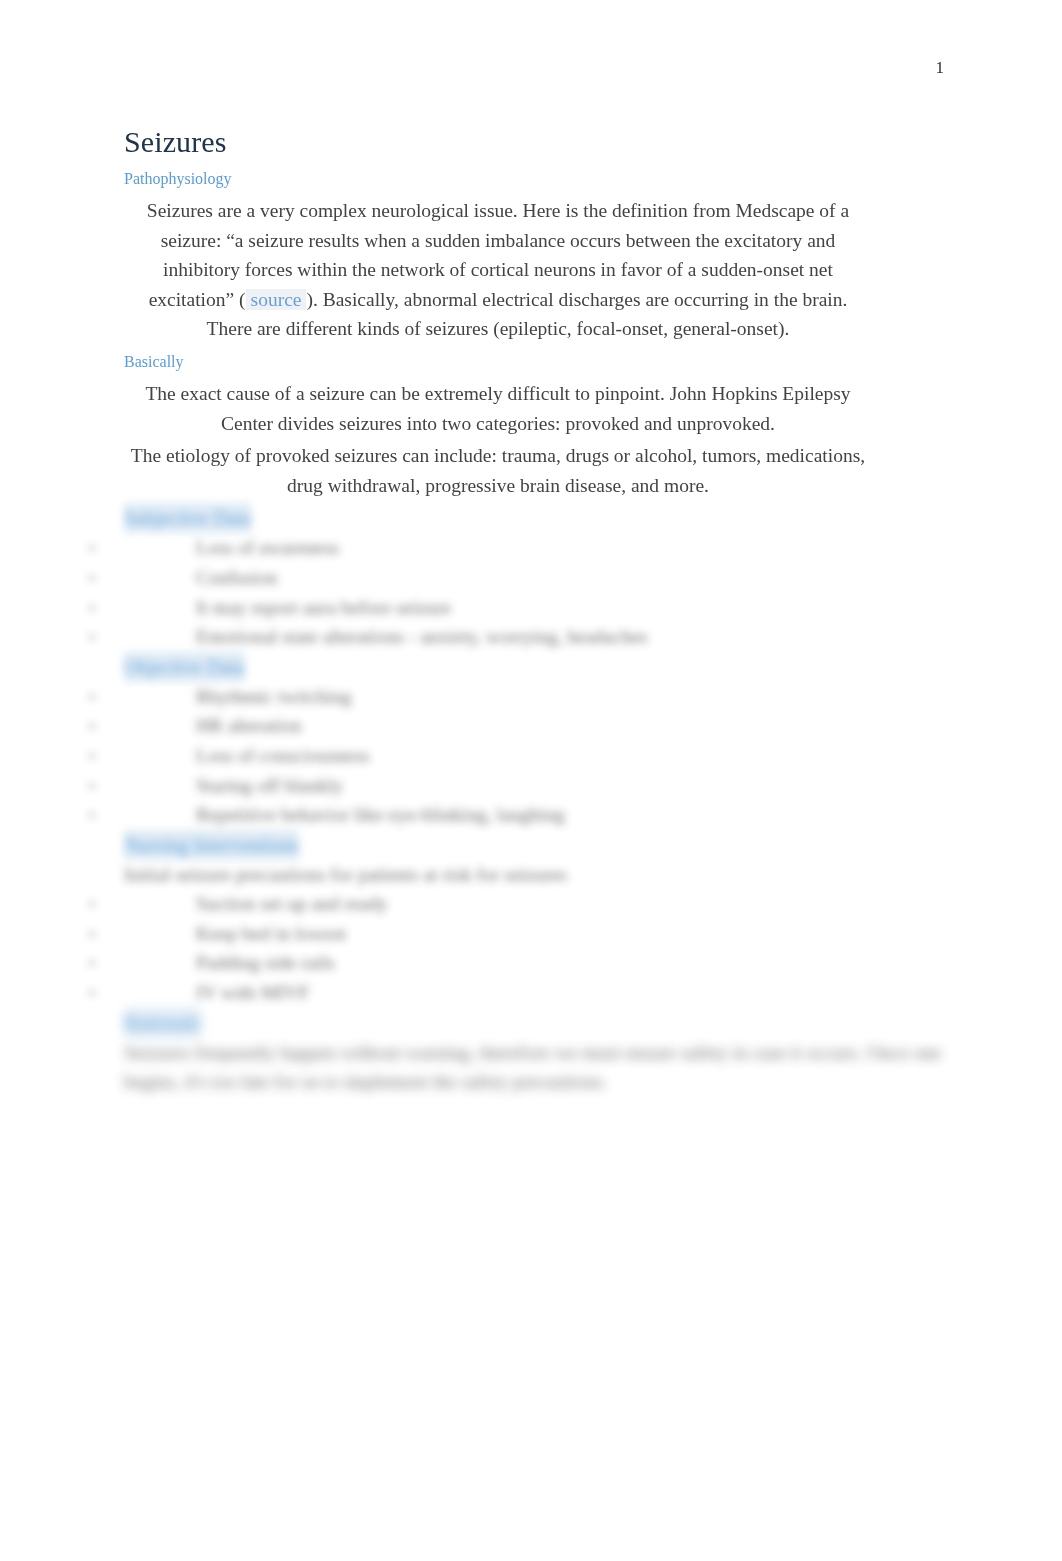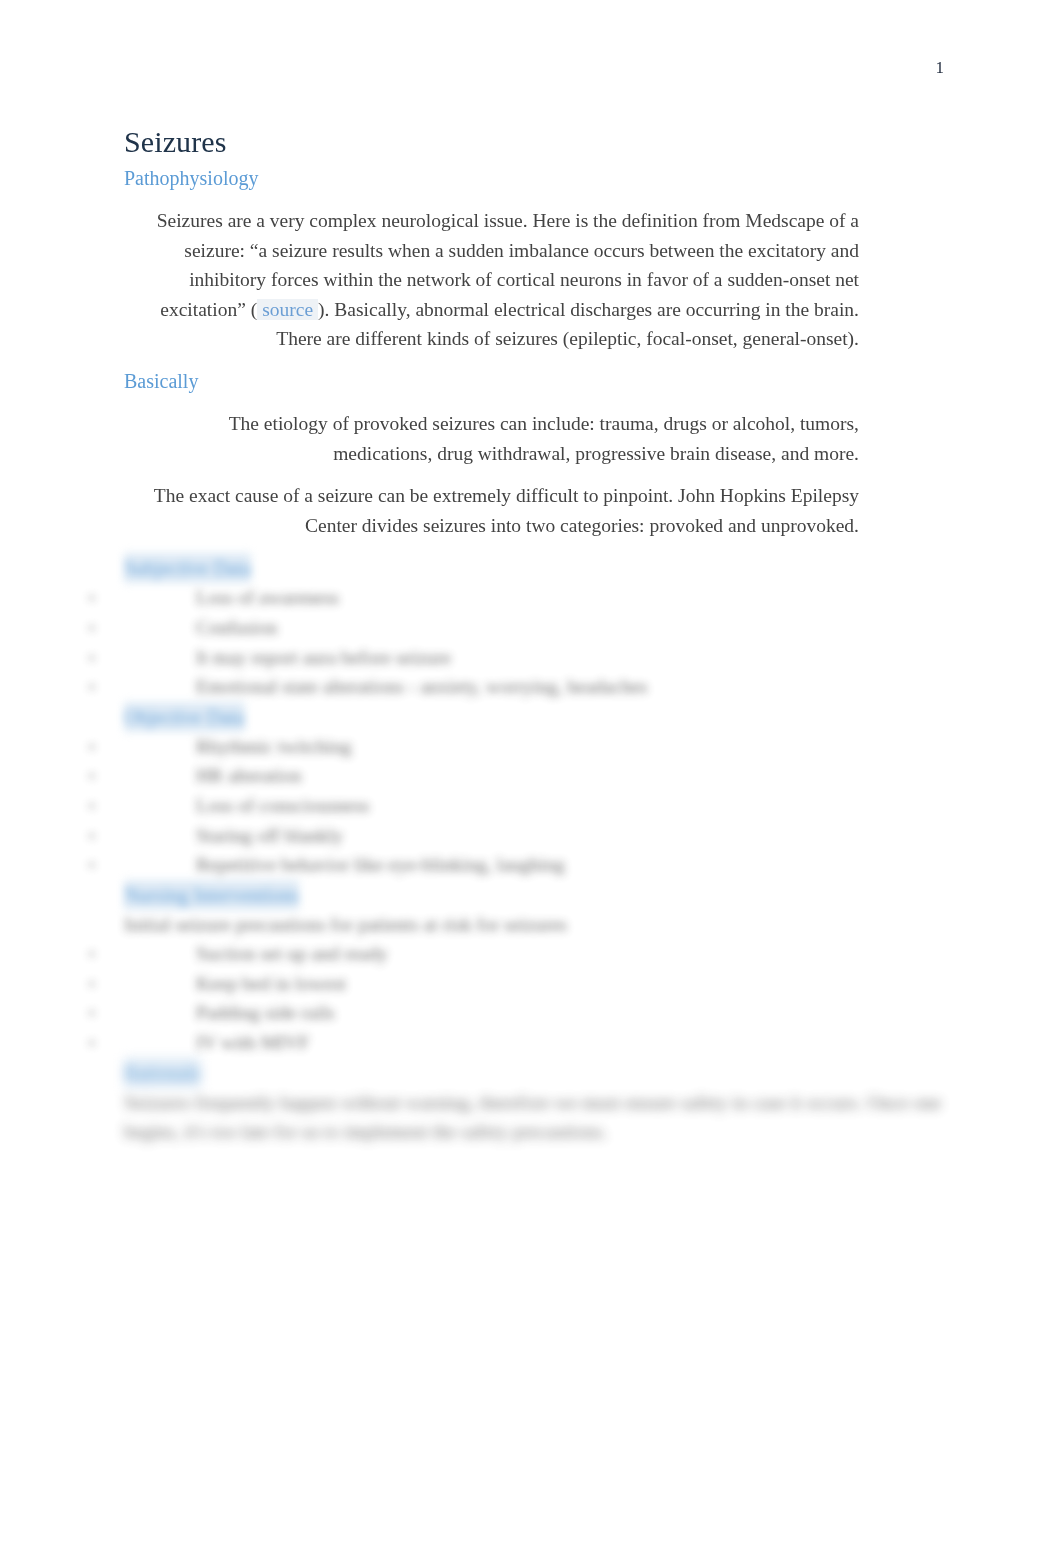--- a/index.html
+++ b/index.html
@@ -41,34 +41,34 @@
   .doc-title {
     font-size: 30px;
     line-height: 40px;
     color: #20344a;
     font-weight: normal;
     margin: 0 0 2px 0;
     letter-spacing: 0.1px;
   }
 
   .heading-2 {
-    font-size: 20px;
+    font-size: 16px;
     line-height: 29px;
     color: #5b9bd5;
     font-weight: normal;
     margin: 0;
     padding: 0;
   }
 
   .para {
     font-size: 19.5px;
     line-height: 29.6px;
     color: #434343;
-    margin: 13px;
-    text-align: right;
+    margin: 3px;
+    text-align: center;
   }
 
   .link-source {
     color: #6b9ed4;
     background: #eef2f6;
     padding: 0 5px;
     text-decoration: none;
   }
 
   
@@ -130,22 +130,22 @@
   <div class="page-number">1</div>
 
   <div class="content">
 
     <h1 class="doc-title">Seizures</h1>
 
     <h2 class="heading-2">Pathophysiology</h2>
     <p class="para"><span>Seizures are a very complex neurological issue. Here is the definition from Medscape of a seizure: “a seizure results when a sudden imbalance occurs between the excitatory and inhibitory forces within the network of cortical neurons in favor of a sudden-onset net excitation” (</span><a class="link-source" href="#">source</a><span>). Basically, abnormal electrical discharges are occurring in the brain. There are different kinds of seizures (epileptic, focal-onset, general-onset).</span></p>
 
     <h2 class="heading-2">Basically</h2>
+    <p class="para">The exact cause of a seizure can be extremely difficult to pinpoint. John Hopkins Epilepsy Center divides seizures into two categories: provoked and unprovoked.</p>
     <p class="para">The etiology of provoked seizures can include: trauma, drugs or alcohol, tumors, medications, drug withdrawal, progressive brain disease, and more.</p>
-    <p class="para">The exact cause of a seizure can be extremely difficult to pinpoint. John Hopkins Epilepsy Center divides seizures into two categories: provoked and unprovoked.</p>
 
 
     <div class="blurred">
 
       <div>
         <span class="blur-heading">Subjective Data</span>
       </div>
       <ul class="blur-list">
         <li>Loss of awareness</li>
         <li>Confusion</li>

